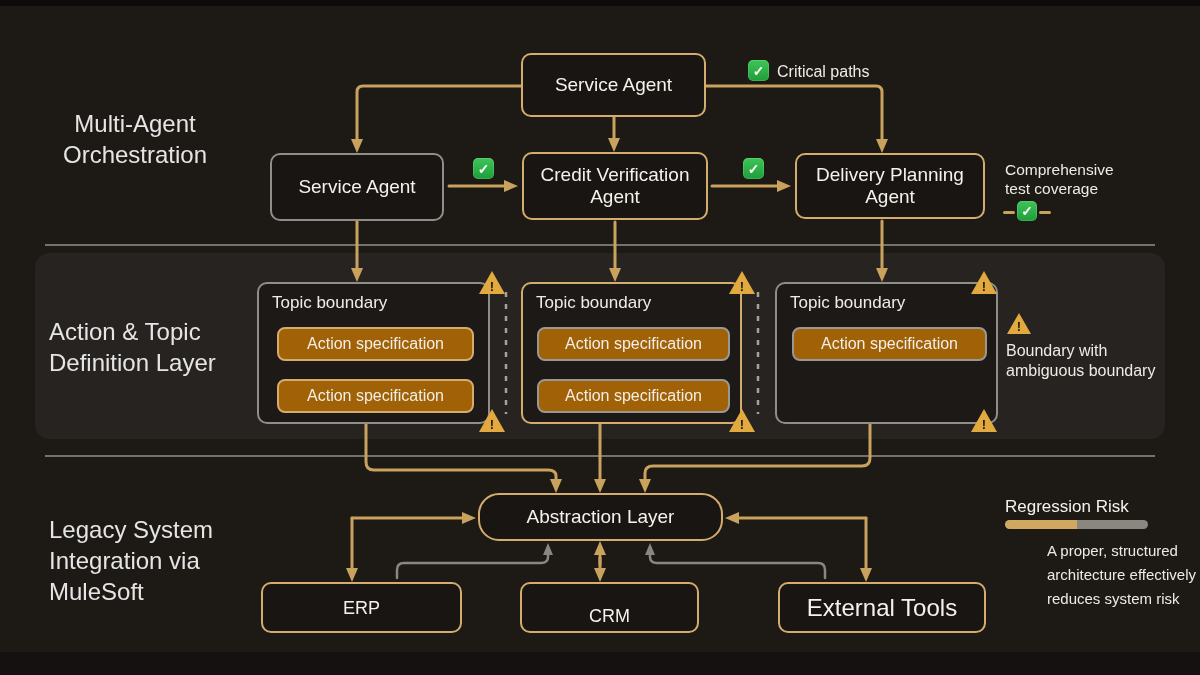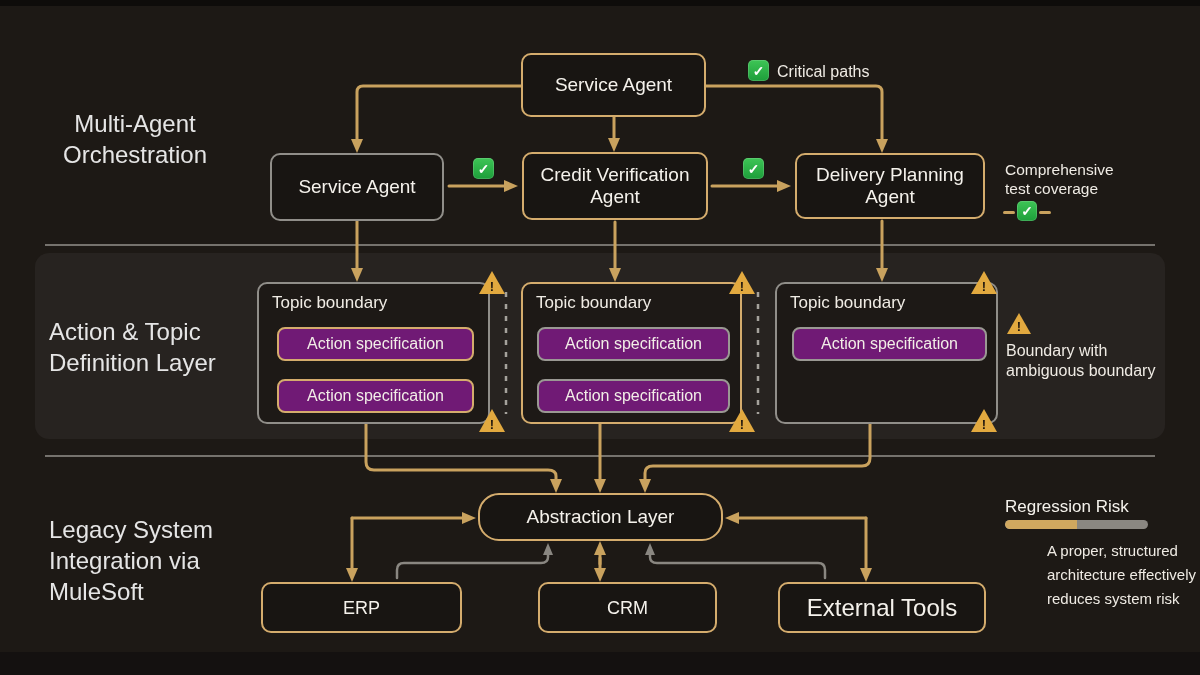--- a/index.html
+++ b/index.html
@@ -24,21 +24,21 @@
   }
   .node.gray { border-color:#908e89; }
 
   .topic {
     position:absolute; background:#1d1916; border:2.5px solid #908e89; border-radius:10px;
   }
   .topic.gold { border-color:#d4ac6d; }
   .topic-title { position:absolute; left:13px; top:9px; font-size:17px; color:#f0ece5; }
   .aspec {
     position:absolute; height:34px; display:flex; align-items:center; justify-content:center;
-    background:#701a75; border:2px solid #d4ac6d; border-radius:8px; font-size:16px; color:#f2eee7;
+    background:#a16207; border:2px solid #d4ac6d; border-radius:8px; font-size:16px; color:#f2eee7;
   }
   .aspec.gray { border-color:#9a9893; }
 
   .section-label { position:absolute; font-size:24px; line-height:31px; color:#e5e5e5; }
   .small-note { position:absolute; font-size:15.5px; line-height:19px; color:#efebe4; }
 
   .check {
     position:absolute; width:21px; height:21px; border-radius:5px;
     background:linear-gradient(180deg,#3ec556 0%, #1d9e3a 100%);
     display:flex; align-items:center; justify-content:center;
@@ -185,21 +185,21 @@
     <span>!</span>
   </div>
 <div class="small-note" style="left:1006px; top:341px; width:162px; font-size:16px; line-height:20px;">Boundary with ambiguous boundary</div>
 
 <div class="node" style="left:478px; top:493px; width:245px; height:48px; font-size:19px;border-radius:21px;">
   <span>Abstraction Layer</span>
 </div>
 <div class="node" style="left:261px; top:582px; width:201px; height:51px; font-size:18px;">
   <span>ERP</span>
 </div>
-<div class="node" style="left:538px; top:582px; width:179px; height:51px; font-size:18px;">
+<div class="node" style="left:520px; top:582px; width:179px; height:51px; font-size:18px;align-items:flex-end;">
   <span>CRM</span>
 </div>
 <div class="node" style="left:778px; top:582px; width:208px; height:51px; font-size:24px;">
   <span>External Tools</span>
 </div>
 
 <div class="small-note" style="left:1005px; top:497px; font-size:17px; color:#f5f2ec;">Regression Risk</div>
 <div class="risk-bar">
   <div class="risk-fill" id="risk-fill" style="width: 50%;"></div>
 </div>

